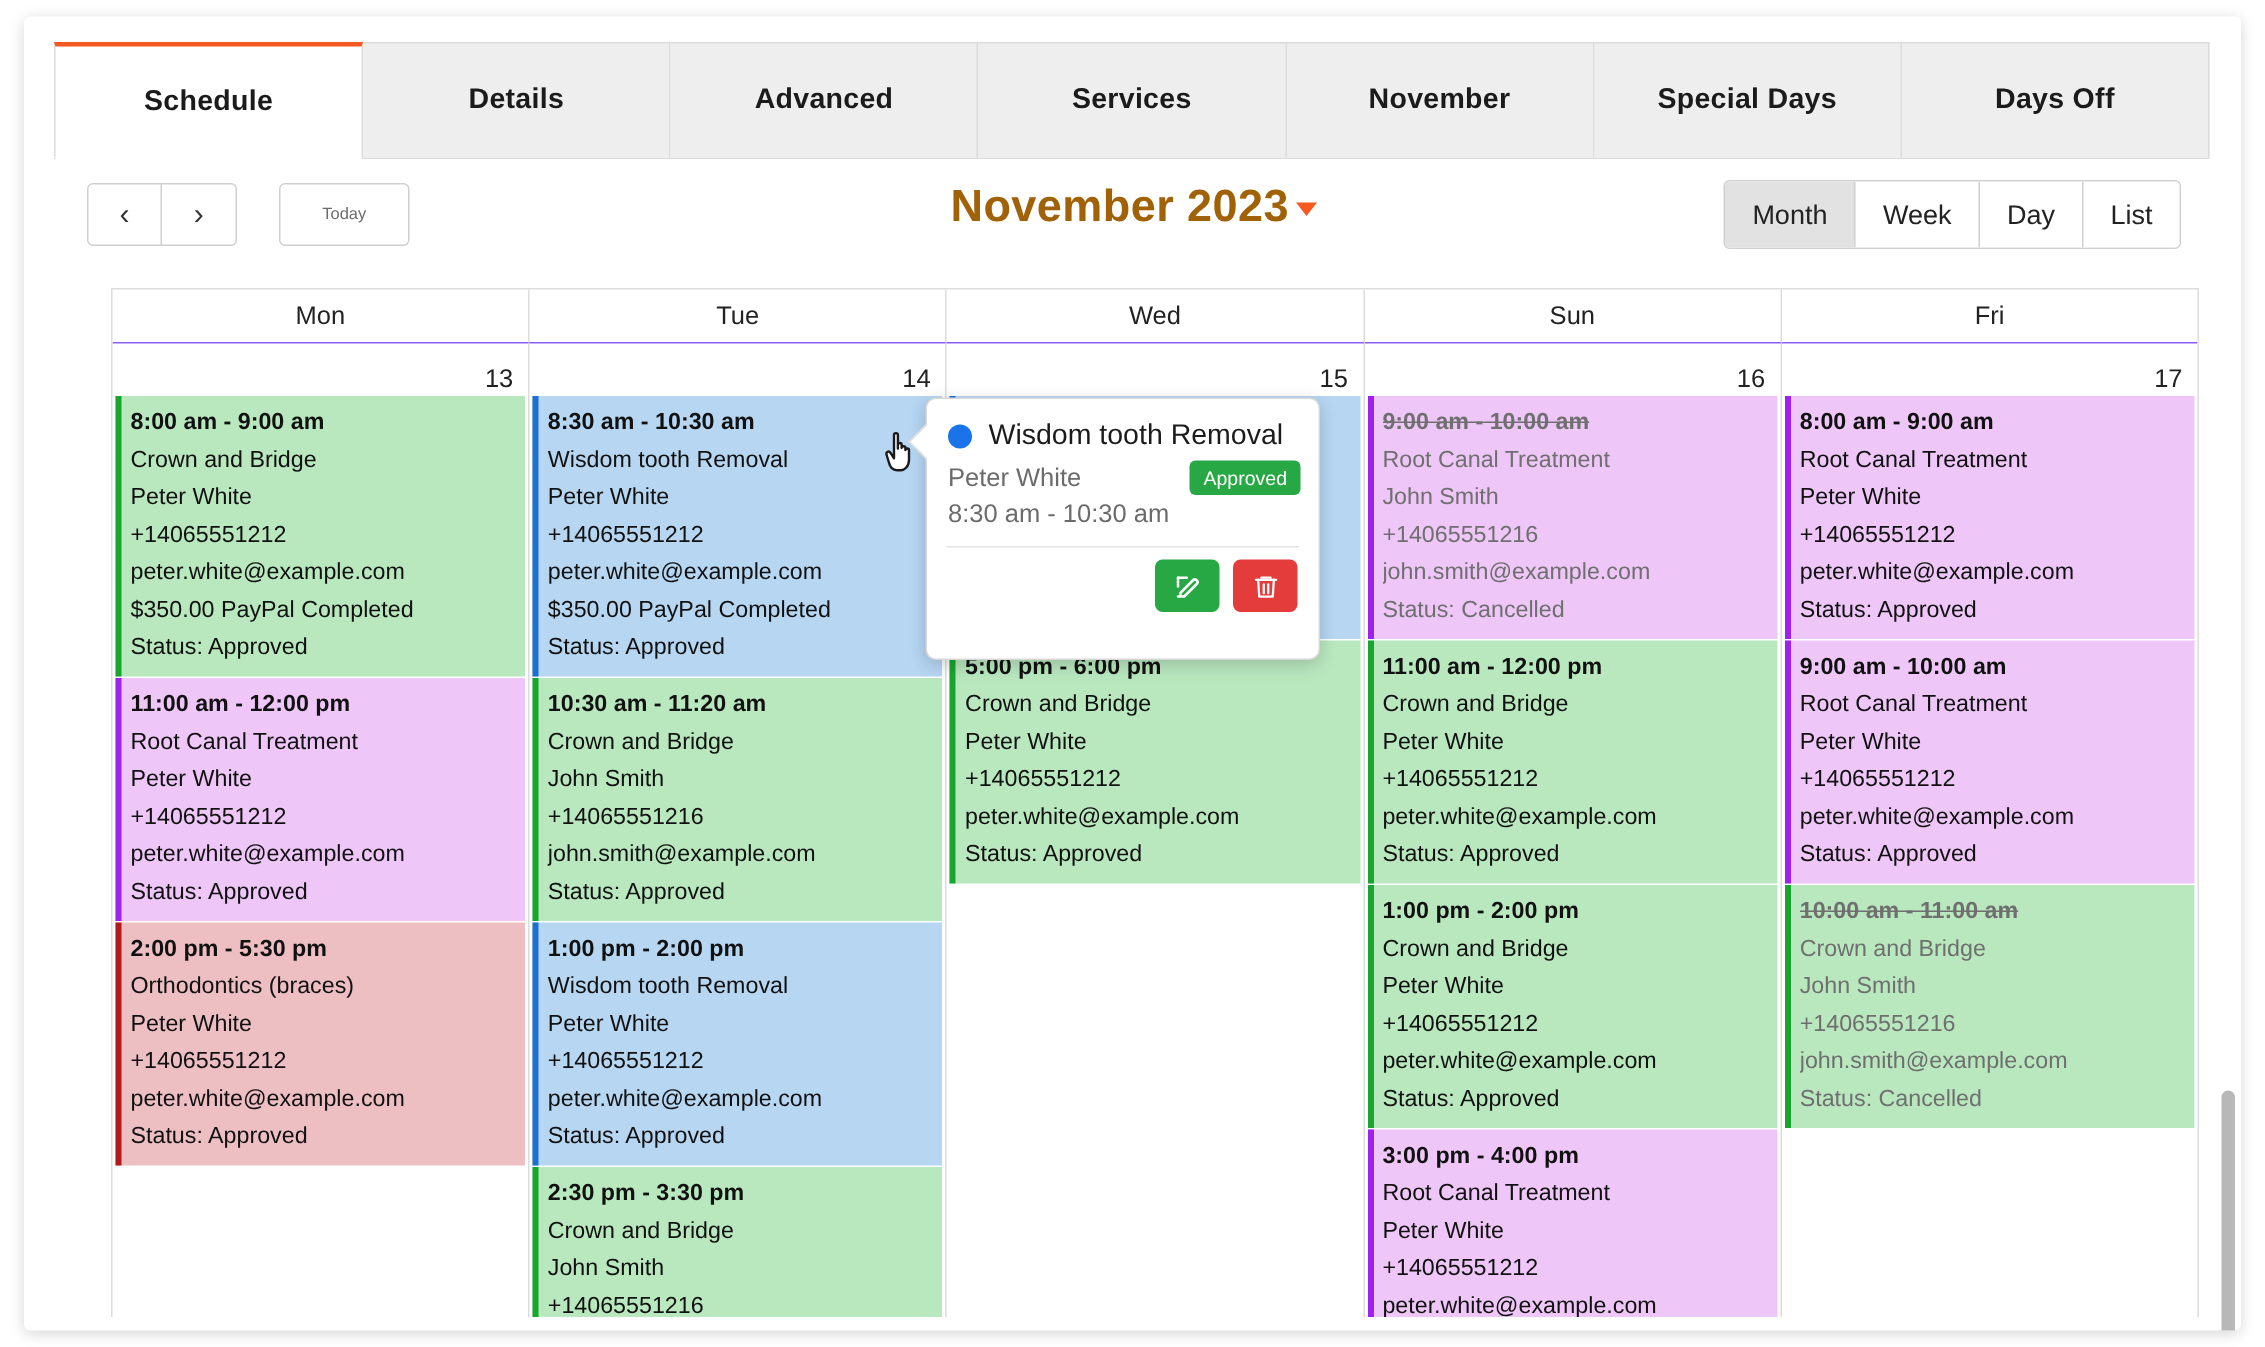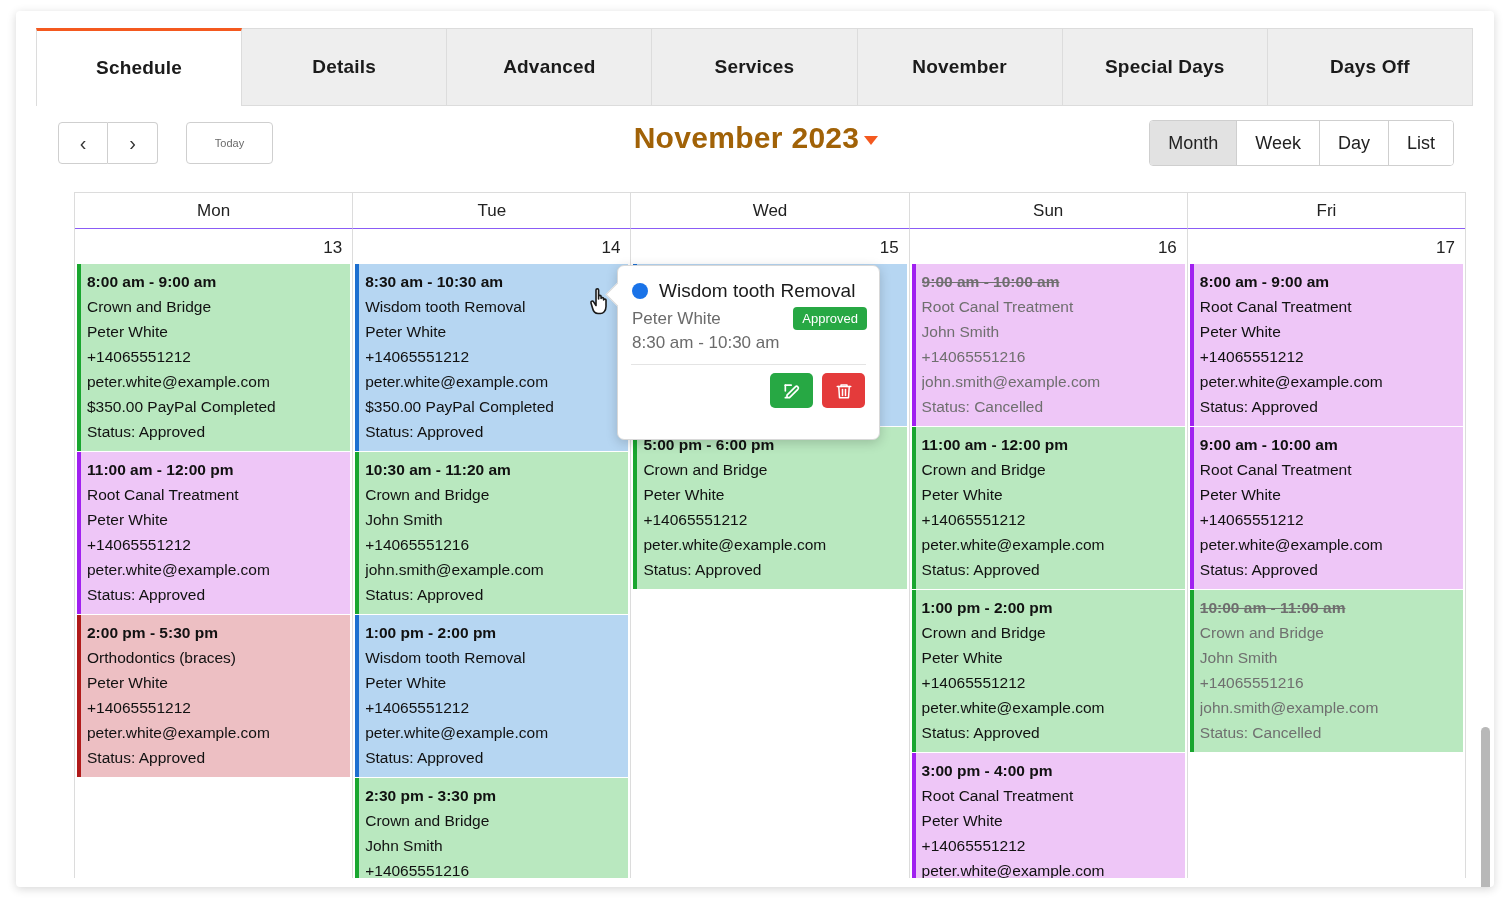--- a/index.html
+++ b/index.html
@@ -152,21 +152,21 @@
     border-right: 1px solid #dcdcdc;
     border-bottom: 1px solid #8b5cf6;
     display: flex; align-items: center; justify-content: center;
     font-size: 17px; color: #222;
   }
   .dow-cell:last-child { border-right: none; }
   .date-row { display: flex; height: 34px; }
   .date-cell {
     flex: 1 1 0;
     border-right: 1px solid #dcdcdc;
-    display: flex; align-items: center; justify-content: flex-end;
+    display: flex; align-items: flex-end; justify-content: flex-end;
     padding: 3px 10px 0 0;
     font-size: 17px; color: #222;
   }
   .date-cell:last-child { border-right: none; }
 
   .body-row { display: flex; height: 616px; }
   .day-col {
     flex: 1 1 0;
     border-right: 1px solid #dcdcdc;
     position: relative;

